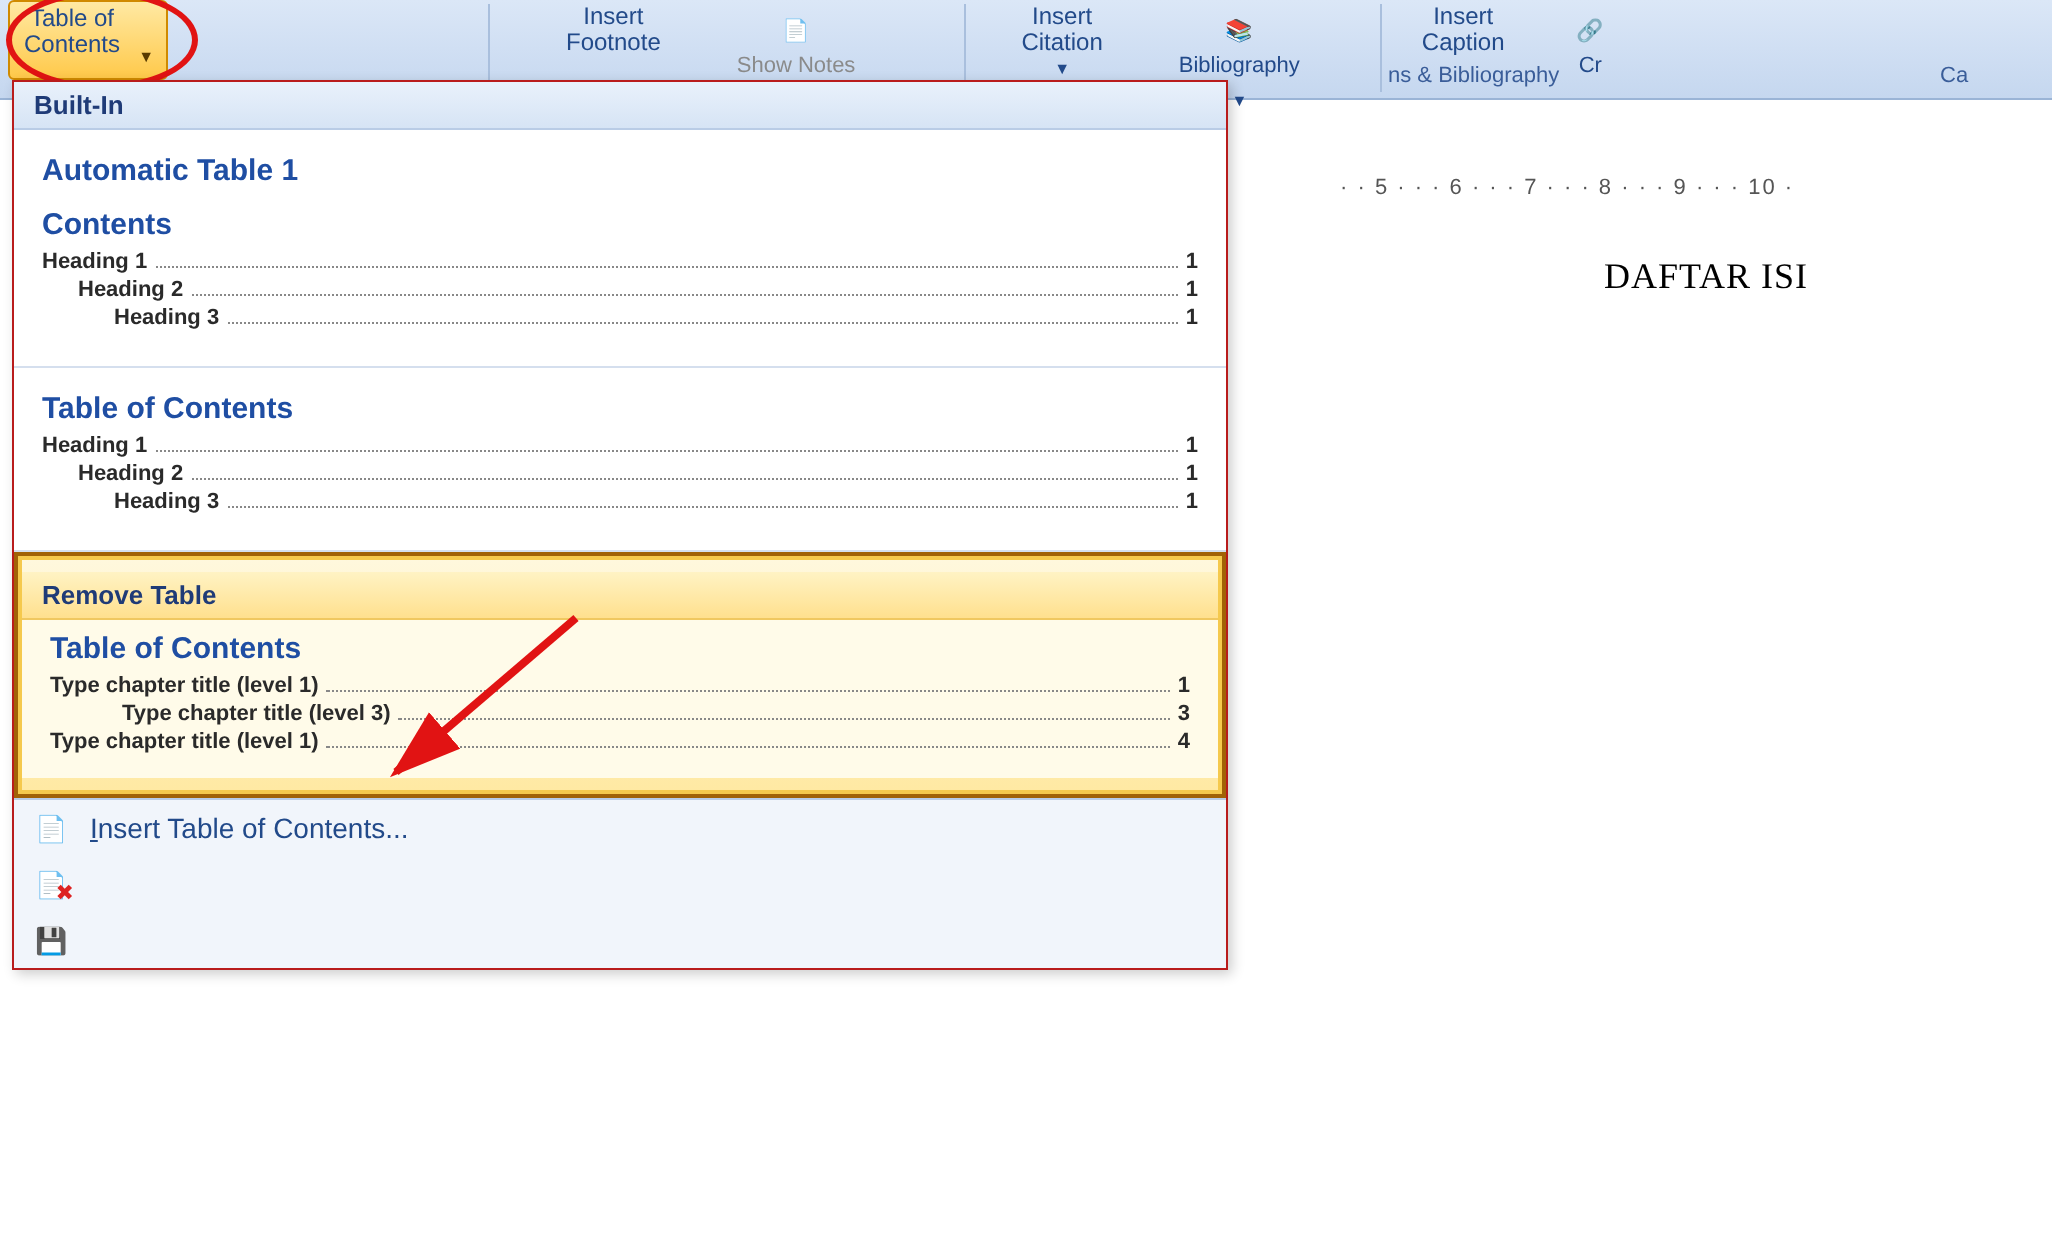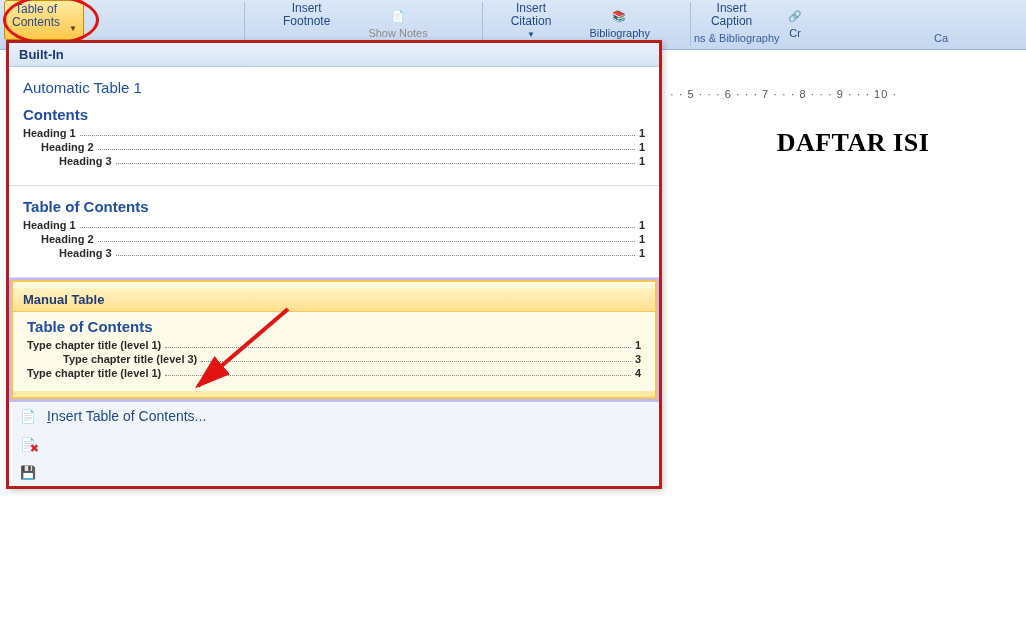--- a/index.html
+++ b/index.html
@@ -73,21 +73,21 @@
     gap: 4px;
   }
   .grp-label {
     position: absolute;
     top: 32px;
     font-size: 11px;
     color: #3a5d99;
     white-space: nowrap;
   }
   .grp-label.citations { left: 660px; margin-left: 34px; }
-  .grp-label.captions  { left: 934px; }
+  .grp-label.captions  { left: 970px; }
 
   
   .ruler {
     position: absolute;
     top: 88px;
     left: 670px;
     right: 0;
     height: 20px;
     font-size: 11px;
     color: #555;
@@ -102,34 +102,34 @@
     top: 110px;
     left: 680px;
     right: 0;
     bottom: 0;
     background: #ffffff;
     padding-top: 18px;
     text-align: center;
   }
   .doc h1 {
     font-family: "Times New Roman", serif;
-    font-weight: bold;
-    font-size: 26px;
+    font-weight: normal;
+    font-size: 18px;
     color: #000;
     letter-spacing: 0.5px;
   }
 
   
   .gallery {
     position: absolute;
     top: 40px;
     left: 6px;
-    width: 656px;
-    background: #c4b5fd;
-    border: 3px solid #b91c1c;
+    width: 608px;
+    background: #a16207;
+    border: 1px solid #b91c1c;
     box-shadow: 2px 2px 6px rgba(0,0,0,0.2);
   }
   .gallery-header {
     background: linear-gradient(#e9f1fb, #d6e4f5);
     border-bottom: 1px solid #b9cce6;
     color: #1f3b77;
     font-weight: bold;
     font-size: 13px;
     padding: 4px 10px;
   }
@@ -137,21 +137,21 @@
     background: #ffffff;
     border-bottom: 1px solid #d5dfee;
     padding: 6px 0 6px 0;
   }
   .gallery-item:last-of-type { border-bottom: none; }
   .item-block {
     padding: 6px 14px 10px 14px;
   }
   .item-title {
     color: #1f4ea3;
-    font-weight: normal;
+    font-weight: bold;
     font-size: 15px;
     margin-bottom: 10px;
   }
   .item-subtitle {
     color: #1f4ea3;
     font-weight: bold;
     font-size: 15px;
     margin-bottom: 4px;
   }
   .toc-line {
@@ -314,21 +314,21 @@
       </div>
       <div class="toc-line lv3">
         <span class="label">Heading 3</span>
         <span class="dots"></span>
         <span class="page">1</span>
       </div>
     </div>
   </div>
 
   <div class="gallery-item highlight">
-    <div class="item-header">Manual Table</div>
+    <div class="item-header">Remove Table</div>
     <div class="item-block">
       <div class="item-subtitle">Table of Contents</div>
       <div class="toc-line">
         <span class="label">Type chapter title (level 1)</span>
         <span class="dots"></span>
         <span class="page">1</span>
       </div>
       <div class="toc-line lv3">
         <span class="label">Type chapter title (level 3)</span>
         <span class="dots"></span>

